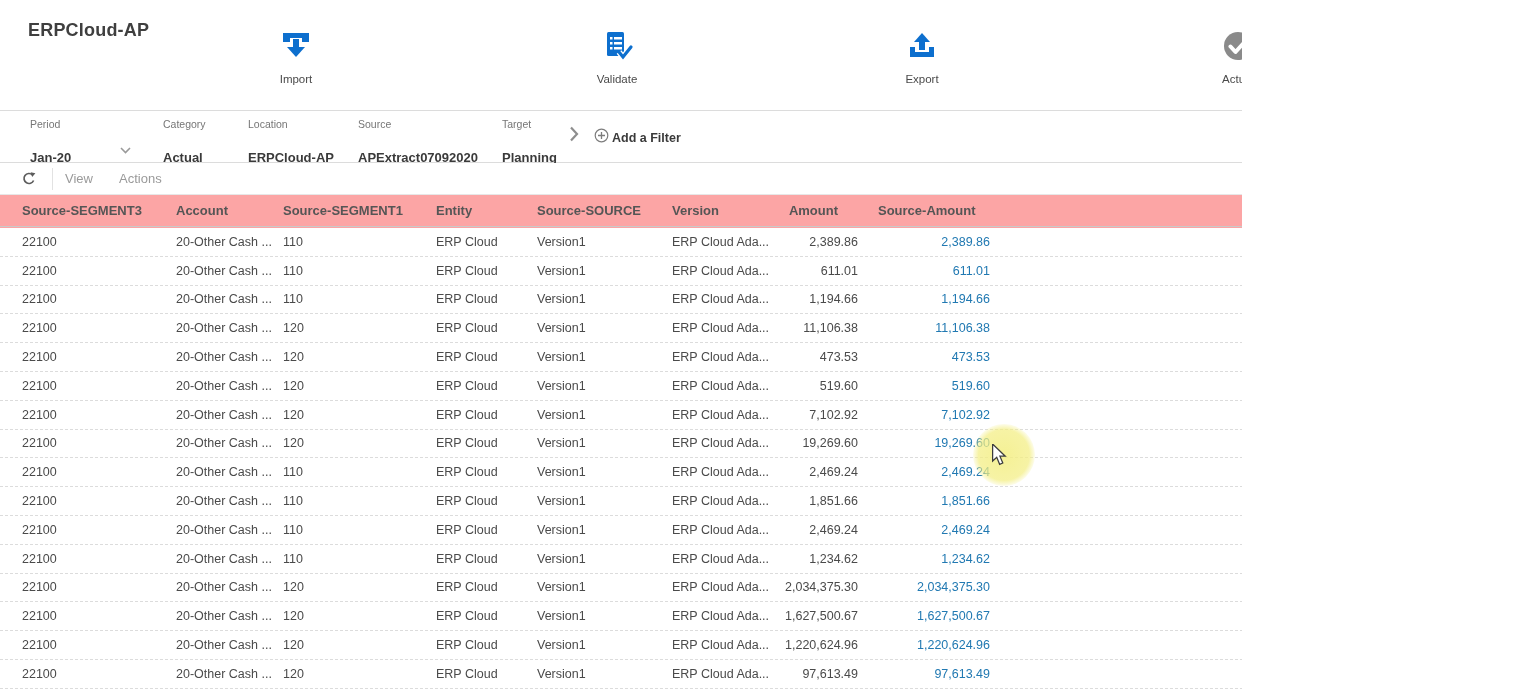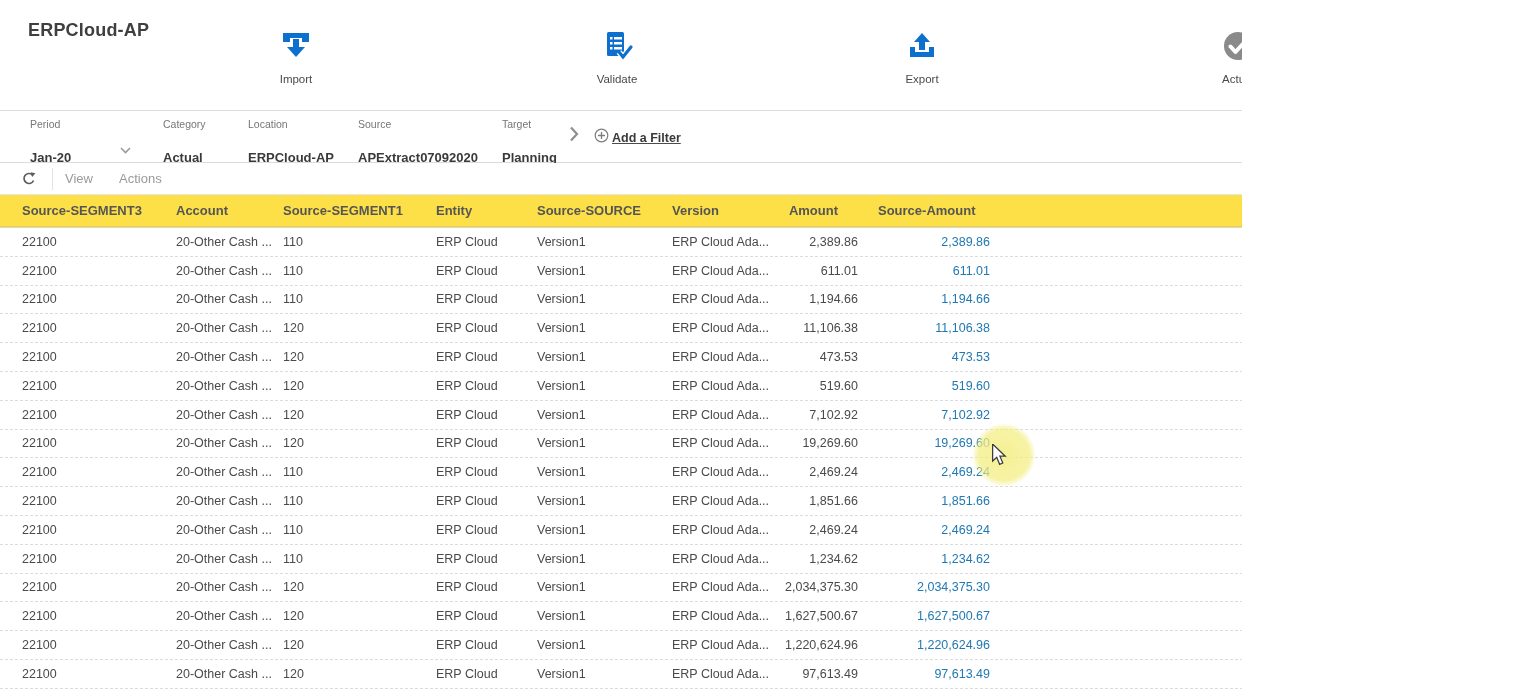--- a/index.html
+++ b/index.html
@@ -1,19 +1,19 @@
 <!DOCTYPE html>
 <html><head>
 <meta charset="utf-8">
 <style>
   * { margin:0; padding:0; box-sizing:border-box; }
   html,body { background:#fff; }
   .app {
     position:relative; width:1242px; height:689px; overflow:hidden;
-    background:#fde047; font-family:"Liberation Sans", sans-serif; color:#4a4a4a;padding-left:24px;
+    background:#fca5a5; font-family:"Liberation Sans", sans-serif; color:#4a4a4a;padding-left:24px;
   }
 
   
   .topband { position:absolute; left:0; top:0; width:1478px; height:110px; background:#fff; }
   .page-title { position:absolute; left:28px; top:20px; font-size:18px; font-weight:bold; color:#3f3f3f; letter-spacing:.2px; }
   .tb-action { position:absolute; top:30px; width:110px; text-align:center; cursor:pointer; }
   .tb-action .ticon { display:inline-block; height:34px; }
   .tb-action .tlabel { margin-top:5px; font-size:11.5px; color:#4a4a4a; }
   .act-import   { left:241px; }
   .act-validate { left:562px;text-align:center; }
@@ -34,21 +34,21 @@
   .filter-item { position:absolute; top:7px; }
   .filter-label { font-size:10.5px; color:#767676; }
   .filter-value { margin-top:20px; font-size:13px; font-weight:bold; color:#3a3a3a; }
   .f-period   { left:30px; }
   .f-category { left:163px; }
   .f-location { left:248px; }
   .f-source   { left:358px; }
   .f-target   { left:502px; }
   .dd-chevron { position:absolute; left:120px; top:29px; }
   .chev-right { position:absolute; left:569px; top:15px; }
-  .add-filter { position:absolute; left:594px; top:17px; display:flex; align-items:center; gap:3px; cursor:pointer;text-decoration:underline; }
+  .add-filter { position:absolute; left:594px; top:17px; display:flex; align-items:center; gap:3px; cursor:pointer; }
   .add-filter .af-label { font-size:12.5px; font-weight:bold; color:#3a3a3a; }
 
   
   .menubar { position:absolute; left:0; top:163px; width:1478px; height:32px;
     border-bottom:1px solid #e7e7e7; background:#fff; }
   .refresh-btn { position:absolute; left:20px; top:7px; width:18px; height:18px; cursor:pointer; }
   .mb-divider { position:absolute; left:52px; top:5px; width:1px; height:22px; background:#e2e2e2; }
   .menu-item { position:absolute; top:8px; font-size:13px; color:#9a9a9a; cursor:pointer; }
   .mi-view { left:65px; }
   .mi-actions { left:119px; }

